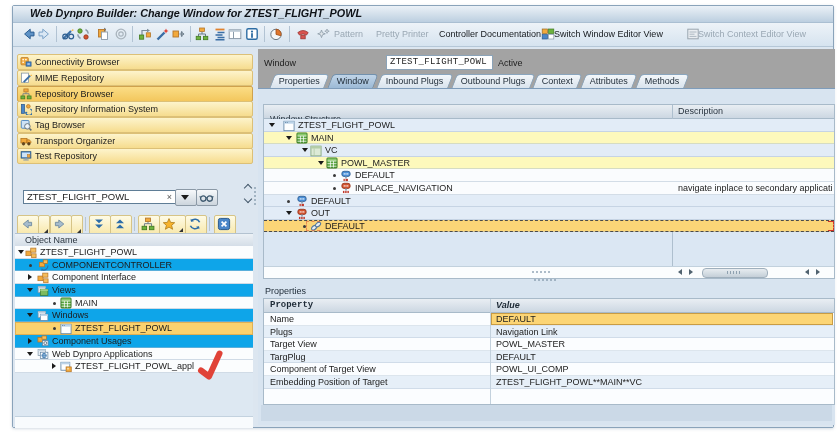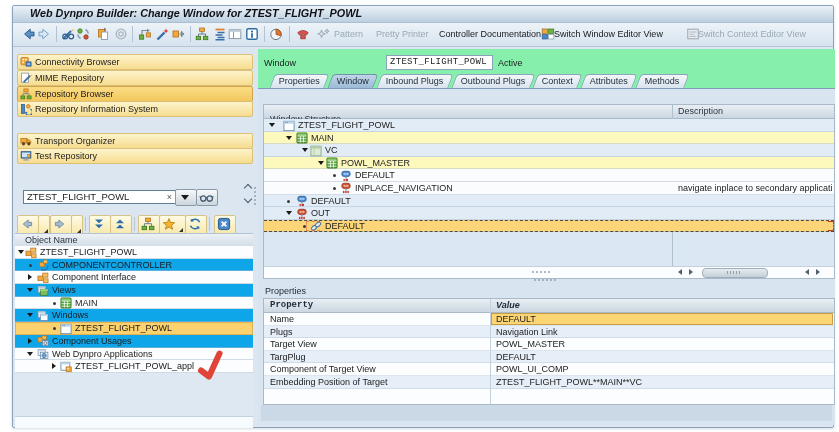--- a/index.html
+++ b/index.html
@@ -53,21 +53,21 @@
   .srow svg.ti{position:absolute;top:0.5px;width:12px;height:12px;}
   .m{position:absolute;top:4px;}
   .exp-d{width:0;height:0;border-left:3.5px solid transparent;border-right:3.5px solid transparent;border-top:4.5px solid #1a1a1a;}
   .exp-r{width:0;height:0;border-top:3.5px solid transparent;border-bottom:3.5px solid transparent;border-left:4.5px solid #1a1a1a;margin-top:-1px;}
   .dotm{width:3px;height:3px;background:#3a3a3a;border-radius:50%;margin-top:1px;}
   .sb-bstrip{position:absolute;left:0;top:367px;width:238px;height:11px;background:#f8fbfd;border-top:1px solid #c3d2df;}
   .redcheck{position:absolute;left:180px;top:297px;}
 
   
   .rp{position:absolute;left:245px;top:2px;width:577px;height:378px;}
-  .rp-head{position:absolute;left:0;top:0;right:0;height:39px;background:#86efac;}
+  .rp-head{position:absolute;left:0;top:0;right:0;height:39px;background:#a3a3a3;}
   .rp-head .flbl{position:absolute;left:6px;top:9px;}
   .rp-head .fval{position:absolute;left:128px;top:6px;width:102px;height:13px;background:#fff;border:1px solid #8ba3b8;font-family:"Liberation Mono",monospace;font-size:9px;line-height:13px;padding-left:3px;letter-spacing:.3px;white-space:nowrap;overflow:hidden;}
   .rp-head .fstat{position:absolute;left:240px;top:9px;}
   .tabs{position:absolute;left:14px;top:25px;height:14px;display:flex;}
   .tab{position:relative;height:13px;border:1px solid #8aa5bd;border-bottom:none;border-radius:4px 4px 0 0;background:linear-gradient(#f3f7fa,#d9e3ed);margin-right:3px;transform:skewX(-21deg);padding:0 6px;}
   .tab .tl{display:block;transform:skewX(21deg);line-height:13px;color:#1d2a36;}
   .tab.active{background:linear-gradient(#c0d4e7,#9cbad6);border-color:#7291ad;}
   .rp-body{position:absolute;left:0;top:39px;right:0;bottom:2px;background:#d8e4f0;border-top:1px solid #7e9cba;}
 
   
@@ -463,20 +463,26 @@
             <use href="#i-repob"></use>
           </svg>
           <span class="nowrap">Repository Browser</span>
         </div>
       <div class="sb-btn" style="top:52px">
           <svg>
             <use href="#i-infosys"></use>
           </svg>
           <span class="nowrap">Repository Information System</span>
         </div>
+      <div class="sb-btn" style="top:68px">
+          <svg>
+            <use href="#i-tagb"></use>
+          </svg>
+          <span class="nowrap">Tag Browser</span>
+        </div>
       <div class="sb-btn" style="top:84px">
           <svg>
             <use href="#i-transp"></use>
           </svg>
           <span class="nowrap">Transport Organizer</span>
         </div>
       <div class="sb-btn" style="top:99px">
           <svg>
             <use href="#i-testrepo"></use>
           </svg>

